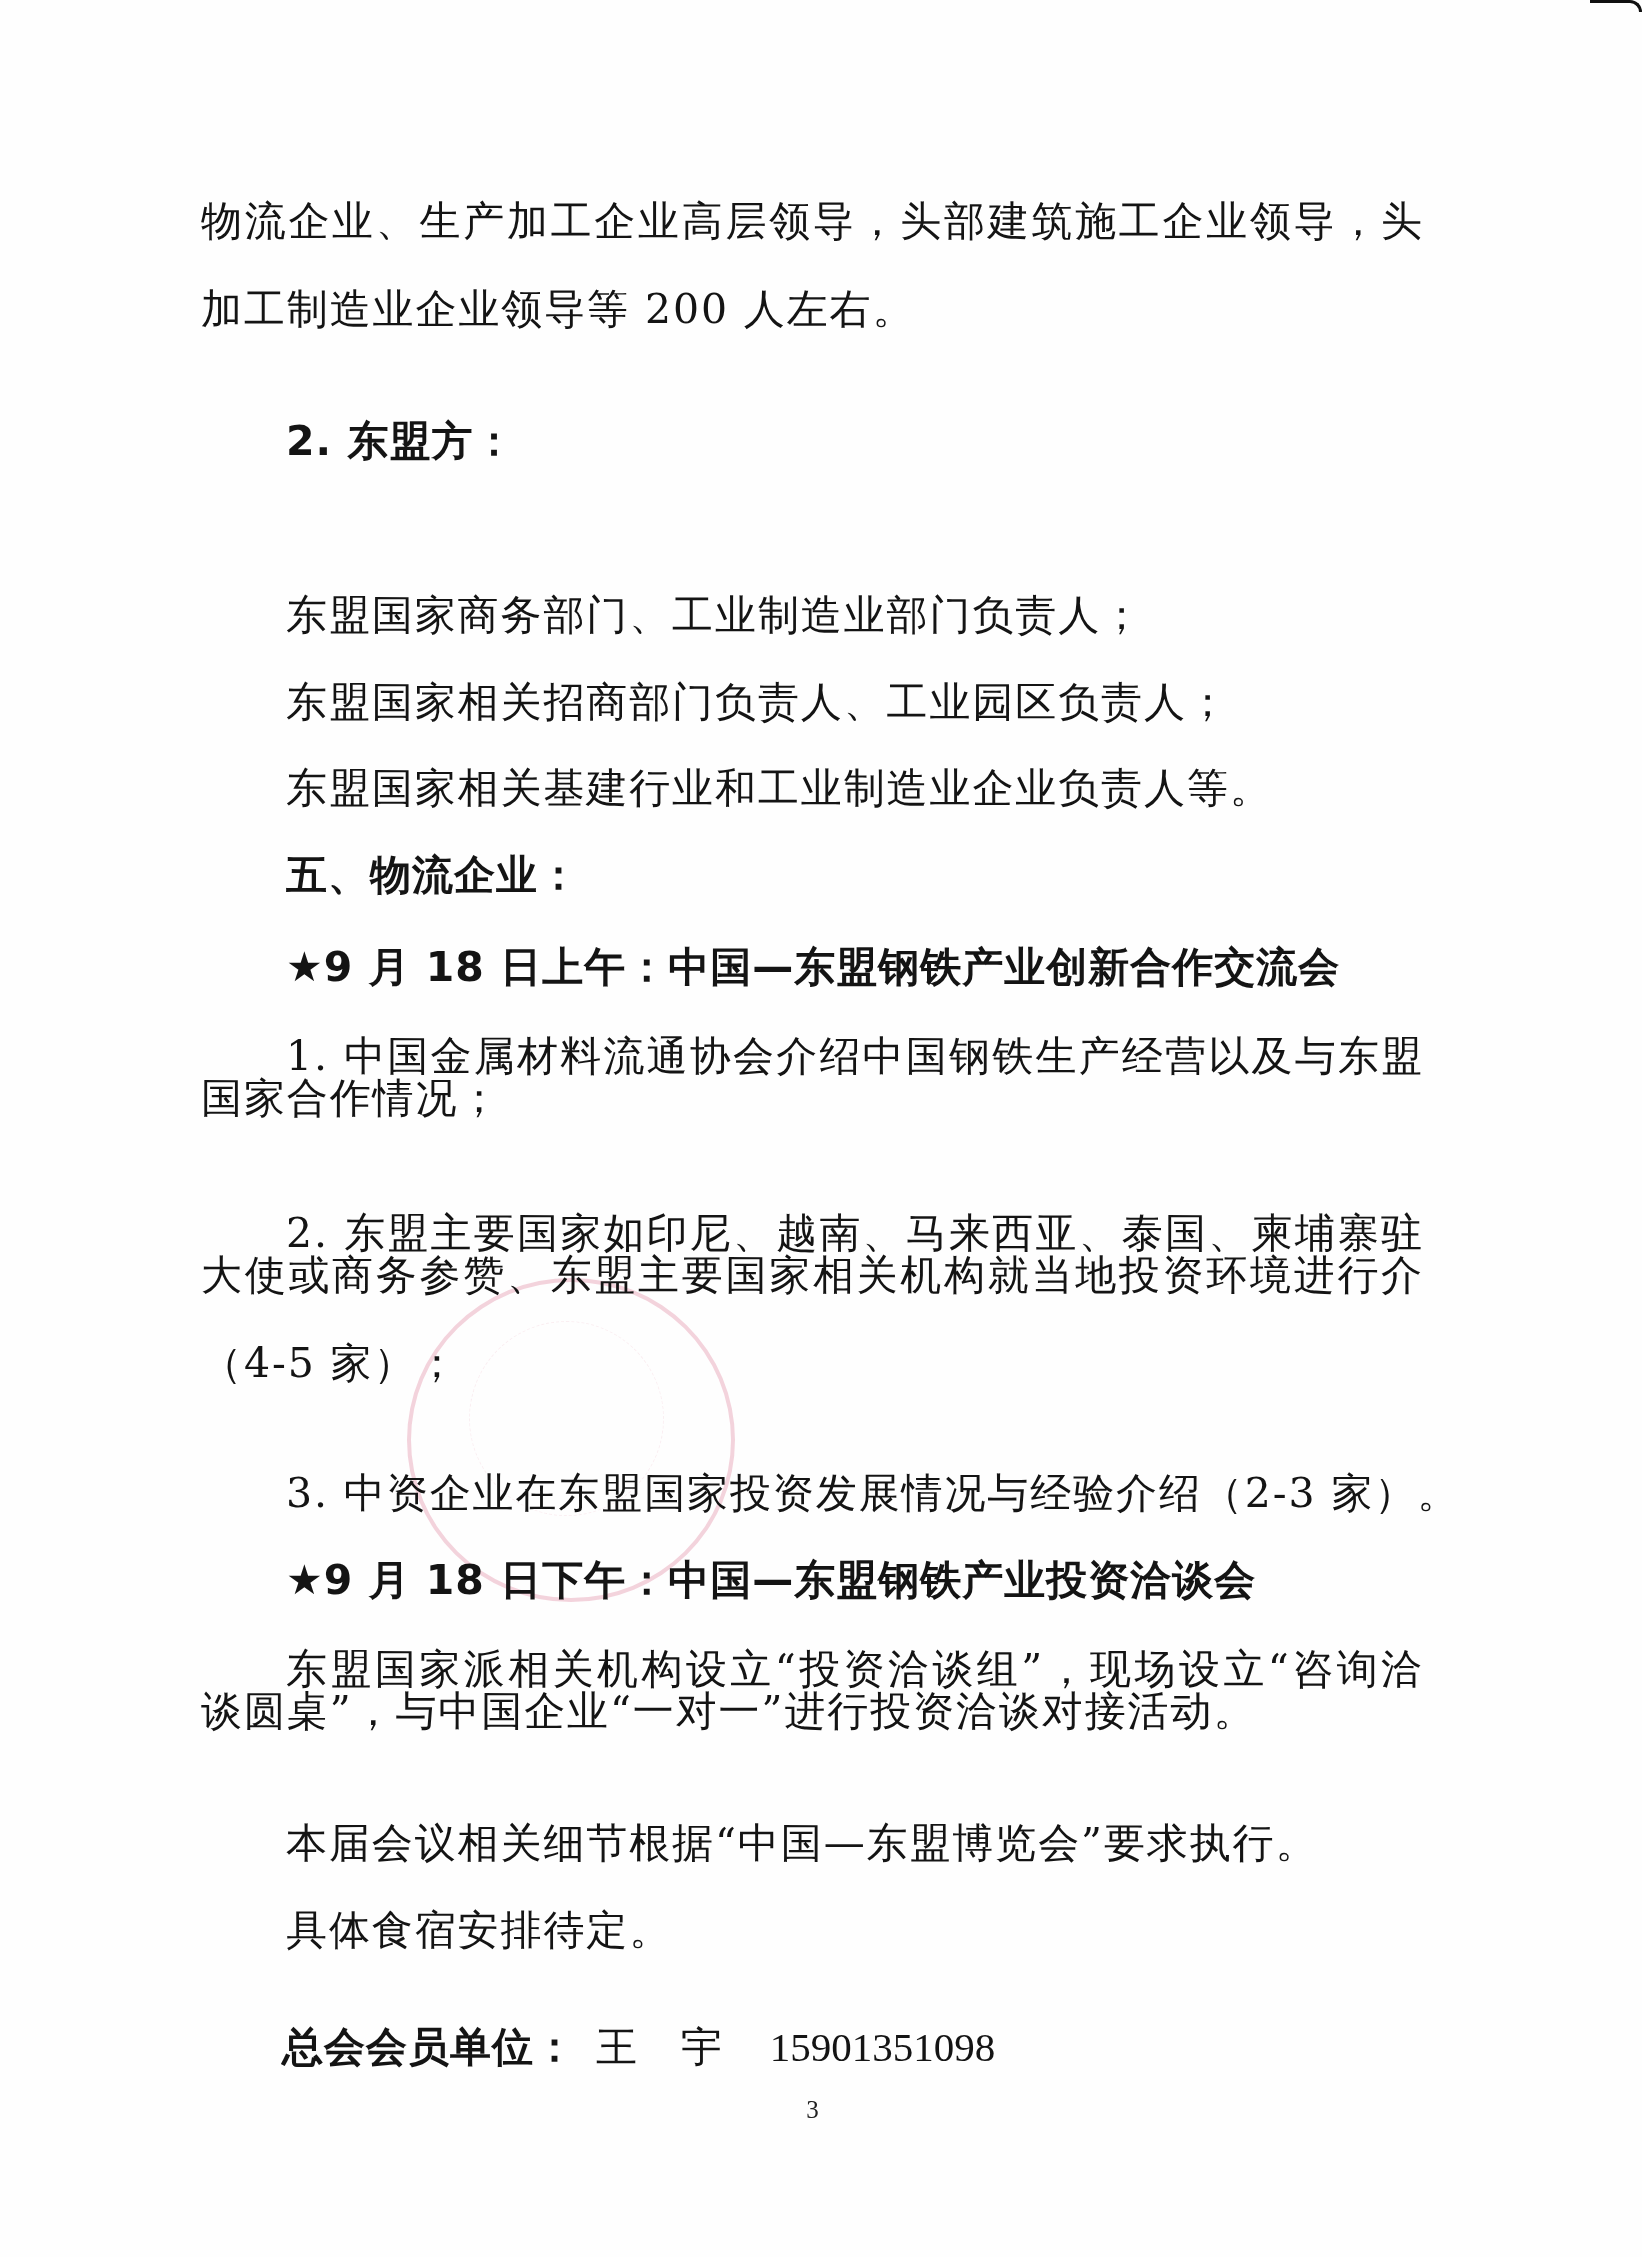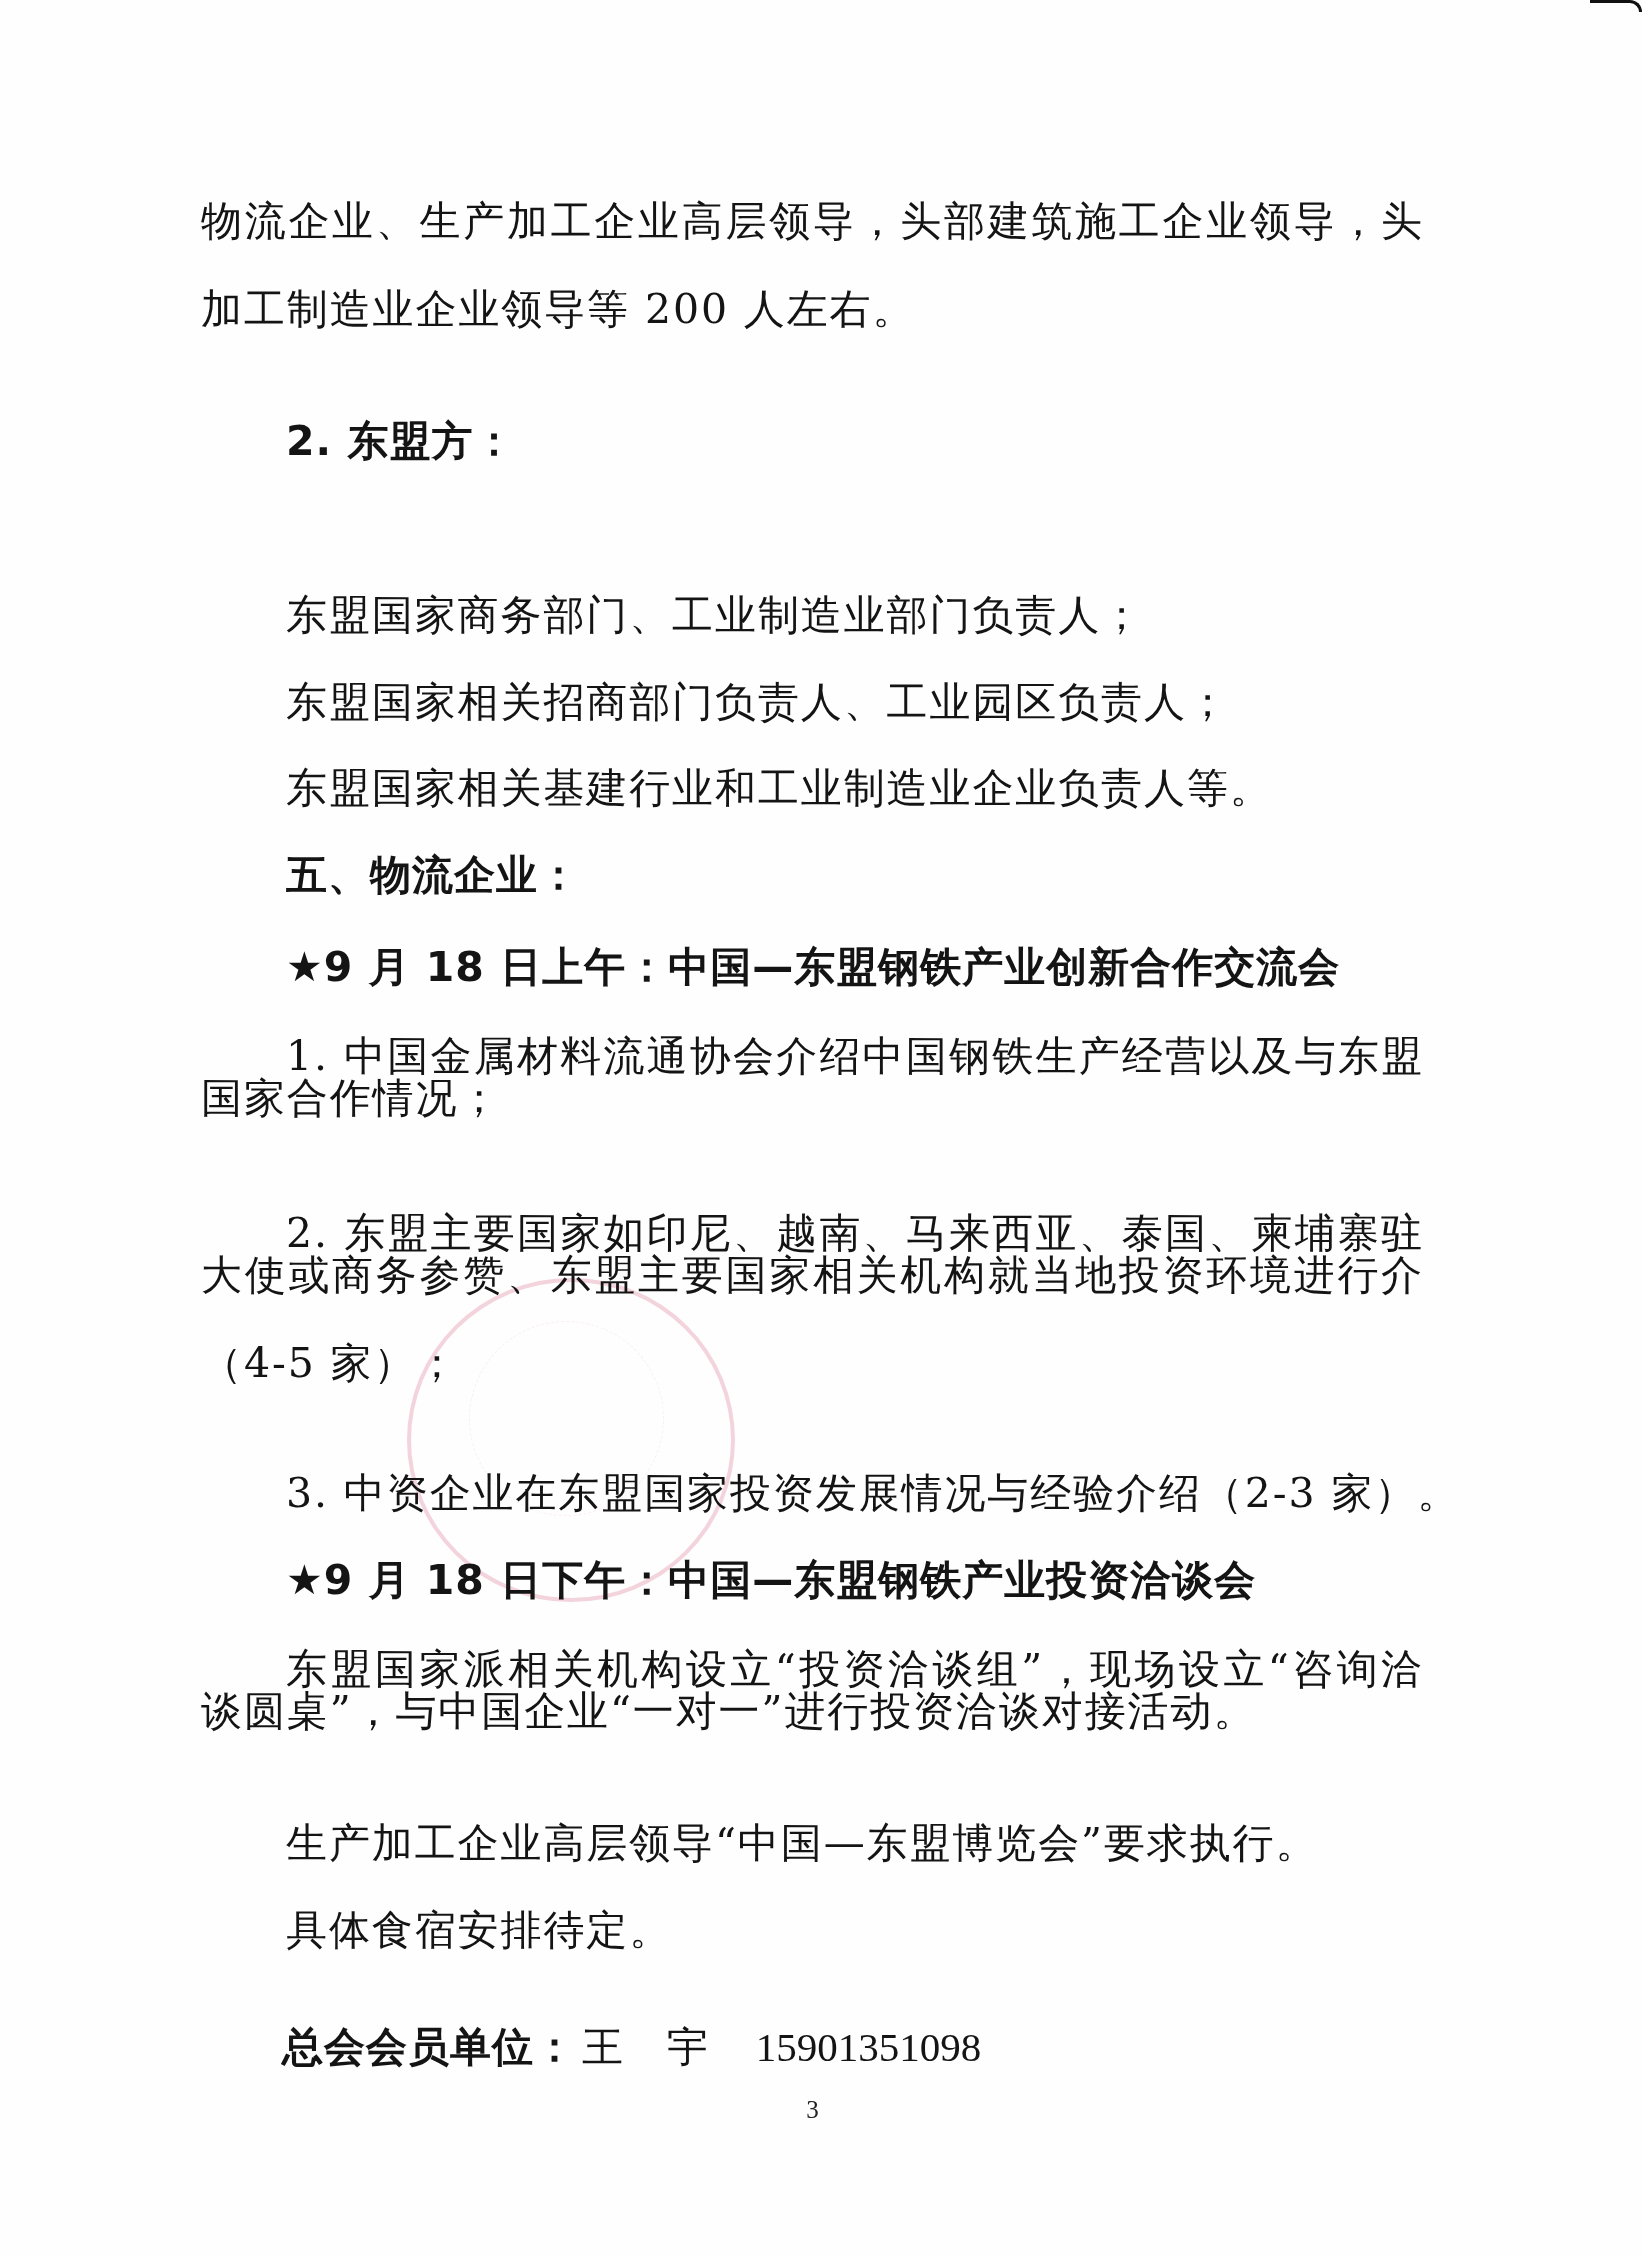--- a/index.html
+++ b/index.html
@@ -11,21 +11,21 @@
     font-family: "DejaVu Serif", "Liberation Serif", serif; font-size: 41px; color: #141414;
     white-space: nowrap; letter-spacing: 1.9px; }
   .line.justify { text-align: justify; text-align-last: justify; white-space: normal; overflow: hidden; }
   .line.indent { left: 286px; width: 1138px; margin-top: 45px; }
   .line.bold { font-family: "DejaVu Sans", "Liberation Sans", sans-serif; font-weight: bold; letter-spacing: 1px; }
   .page-number { position: absolute; left: 798px; top: 2090px; width: 29px; text-align: center;
     font-family: "Liberation Serif", "DejaVu Serif", serif; font-size: 25px; color: #222; line-height: 39px; }
   .contact-line { position: absolute; left: 282px; top: 2018px; height: 58px; line-height: 58px; white-space: nowrap;
     font-size: 41px; color: #141414; }
   .contact-label { font-family: "DejaVu Sans", "Liberation Sans", sans-serif; font-weight: bold; letter-spacing: 1px; }
-  .contact-name { font-family: Liberation Sans, sans-serif; letter-spacing: 1.9px; margin-left: 6px; }
+  .contact-name { font-family: Liberation Sans, sans-serif; letter-spacing: 1.9px; margin-left: 20px; }
   .contact-name .gap { display: inline-block; width: 42px; }
   .contact-phone { font-family: "Liberation Serif", "DejaVu Serif", serif; margin-left: 46px; letter-spacing: 0; }
   .stamp { position: absolute; left: 407px; top: 1278px; width: 328px; height: 324px; border-radius: 50%;
     border: 4.8px solid rgba(222, 120, 150, 0.32); box-sizing: border-box; pointer-events: none; }
   .stamp-inner { position: absolute; left: 58px; top: 39px; width: 193px; height: 193px; border-radius: 50%;
     border: 1.9px dashed rgba(222, 120, 150, 0.12); }
 </style>
 </head>
 <body>
 
@@ -54,21 +54,21 @@
   <div class="line justify" style="top:1246px;">大使或商务参赞、东盟主要国家相关机构就当地投资环境进行介绍</div>
   <div class="line" style="top:1334px;">（4-5 家）；</div>
 
   <div class="line indent" style="top:1419px;">3. 中资企业在东盟国家投资发展情况与经验介绍（2-3 家）。</div>
 
   <div class="line indent bold" style="top:1506px;">★9 月 18 日下午：中国—东盟钢铁产业投资洽谈会</div>
 
   <div class="line indent justify" style="top:1595px;">东盟国家派相关机构设立“投资洽谈组”，现场设立“咨询洽</div>
   <div class="line" style="top:1682px;">谈圆桌”，与中国企业“一对一”进行投资洽谈对接活动。</div>
 
-  <div class="line indent" style="top:1769px;">生产加工企业高层领导“中国—东盟博览会”要求执行。</div>
+  <div class="line indent" style="top:1769px;">本届会议相关细节根据“中国—东盟博览会”要求执行。</div>
   <div class="line indent" style="top:1856px;">具体食宿安排待定。</div>
 
 
   <div class="contact-line">
     <span class="contact-label">总会会员单位：</span><span class="contact-name"><span>王</span><span class="gap"></span><span>宇</span></span><span class="contact-phone">15901351098</span>
   </div>
 
   <div class="page-number">3</div>
 </div>
 

